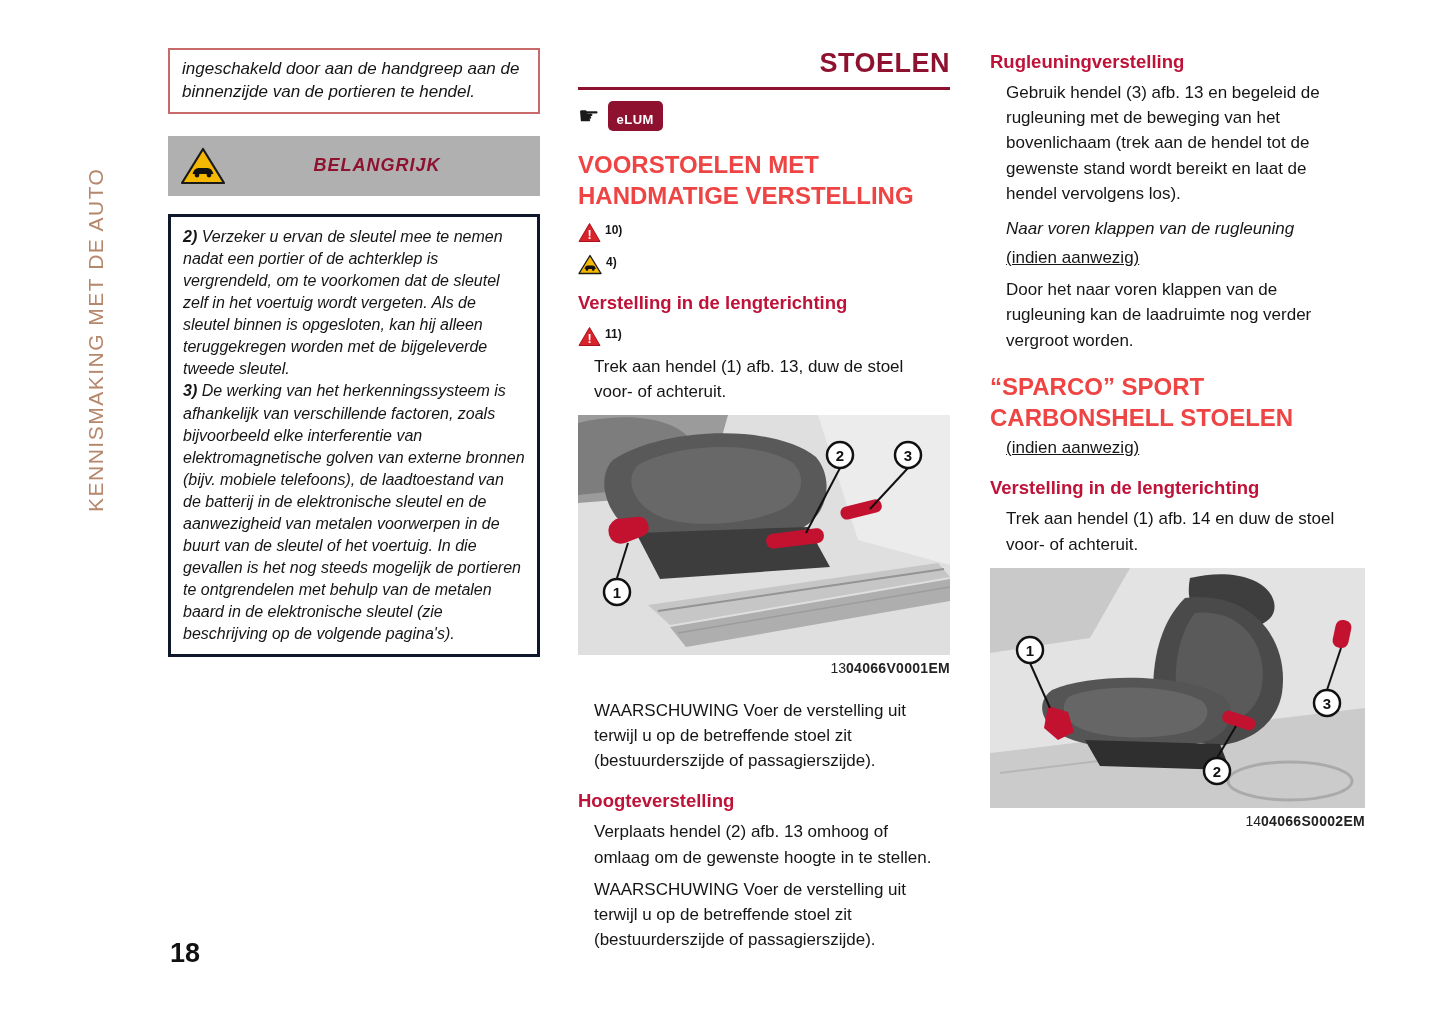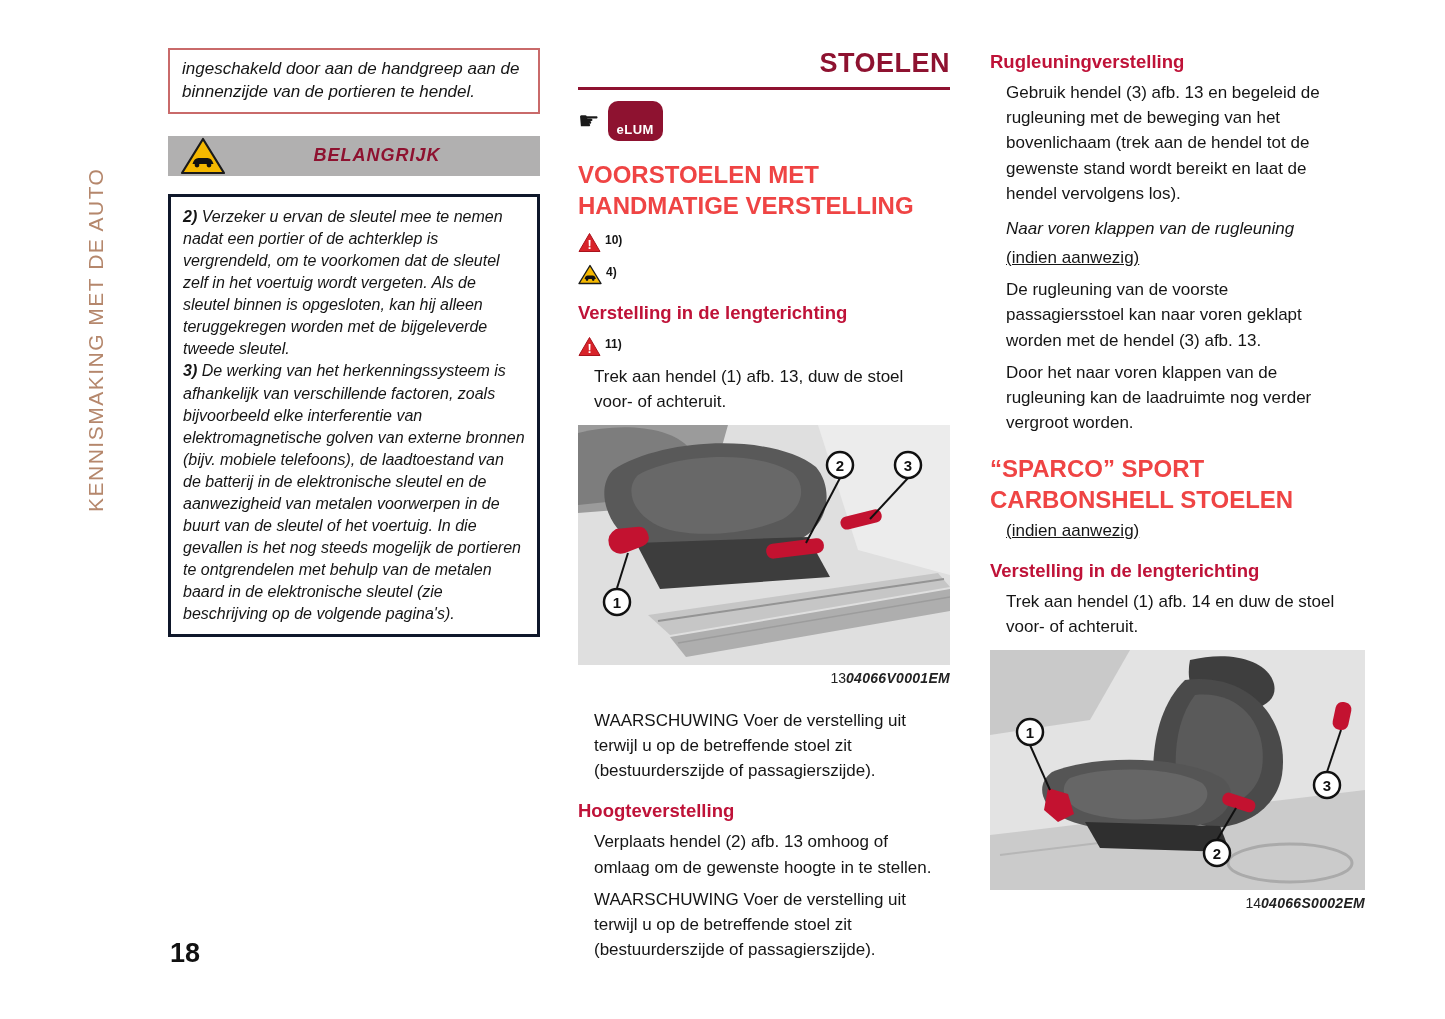--- a/index.html
+++ b/index.html
@@ -25,21 +25,21 @@
   #col-left  { left: 168px; width: 372px; }
   #col-mid   { left: 578px; width: 372px; }
   #col-right { left: 990px; width: 375px; }
 
   
   .box-red {
     border: 2px solid #c96a6a; padding: 8px 12px;
     font-style: italic; font-size: 17px; line-height: 1.35;
   }
   .box-important {
-    margin-top: 22px; background: #b1b0b0; height: 40px;
+    margin-top: 22px; background: #b1b0b0; height: 60px;
     display: flex; align-items: center; padding: 0 12px; box-sizing: border-box;
   }
   .box-important .label {
     flex: 1; text-align: center; color: #8e1230;
     font-weight: bold; font-style: italic; font-size: 18px; letter-spacing: 1px;
   }
   .box-yellow {
     margin-top: 18px; border: 3px solid #0f172a; padding: 9px 12px;
     font-style: italic; font-size: 16px; line-height: 1.38;
   }
@@ -48,33 +48,33 @@
 
   .page-number { position: absolute; left: 170px; top: 938px; font-size: 27px; font-weight: bold; color: #111; }
 
   
   .main-title { margin: 0; color: #8e1230; font-size: 27px; font-weight: bold; letter-spacing: 0.5px; text-align: right; }
   .title-rule { height: 3px; background: #8e1230; margin-top: 8px; }
   .elum-row { display: flex; align-items: center; gap: 8px; margin-top: 11px; }
   .hand-icon { font-size: 24px; line-height: 1; color: #1a1a1a; }
   .elum-badge {
     background: #8e1230; color: #fff; font-weight: bold; font-size: 13px;
-    padding: 21px 9px 4px; border-radius: 10px; letter-spacing: 0.5px;
+    padding: 11px 9px 4px; border-radius: 5px; letter-spacing: 0.5px;
   }
   .section-head { margin: 18px 0 0; color: #ef4444; font-size: 24px; font-weight: bold; line-height: 1.3; }
   .sub-head { margin: 16px 0 0; color: #bf1238; font-size: 18.5px; font-weight: bold; line-height: 1.25; }
   .warn-row { display: flex; align-items: flex-start; gap: 4px; margin-top: 11px; }
   .warn-ref { font-size: 12px; font-weight: bold; padding-top: 1px; }
   .para { margin: 7px 16px 0; font-size: 17px; line-height: 1.48; }
   .para.em { font-style: italic; margin-top: 10px; }
   .para.tight { margin-top: 4px; text-decoration: underline; }
   .figure { margin: 11px 0 0; }
   .figure svg { display: block; }
   .fig-caption { display: flex; justify-content: flex-end; margin-top: 5px; font-size: 14px; color: #222; }
-  .fig-code { font-weight: 600; letter-spacing: 0.3px; font-style: italic; }
+  .fig-code { font-weight: 600; letter-spacing: 0.3px; }
 </style>
 </head>
 <body>
 
 <div class="sidebar-wrap">
   <span>KENNISMAKING MET DE AUTO</span>
 </div>
 
 <div id="col-left" class="col">
   <div class="box-red">
@@ -190,21 +190,20 @@
   <p class="para">Verplaats hendel (2) afb. 13 omhoog of omlaag om de gewenste hoogte in te stellen.</p>
   <p class="para">WAARSCHUWING Voer de verstelling uit terwijl u op de betreffende stoel zit (bestuurderszijde of passagierszijde).</p>
 </div>
 
 <div id="col-right" class="col">
   <h3 class="sub-head" style="margin-top:2px">Rugleuningverstelling</h3>
   <p class="para">Gebruik hendel (3) afb. 13 en begeleid de rugleuning met de beweging van het bovenlichaam (trek aan de hendel tot de gewenste stand wordt bereikt en laat de hendel vervolgens los).</p>
 
   <p class="para em">Naar voren klappen van de rugleuning</p>
   <p class="para tight">(indien aanwezig)</p>
-  <p class="para">De rugleuning van de voorste passagiersstoel kan naar voren geklapt worden met de hendel (3) afb. 13.</p>
   <p class="para">Door het naar voren klappen van de rugleuning kan de laadruimte nog verder vergroot worden.</p>
 
   <h3 class="section-head">“SPARCO” SPORT CARBONSHELL STOELEN</h3>
   <p class="para tight" style="margin-top:2px">(indien aanwezig)</p>
 
   <h3 class="sub-head">Verstelling in de lengterichting</h3>
   <p class="para">Trek aan hendel (1) afb. 14 en duw de stoel voor- of achteruit.</p>
 
   <div class="figure">
     <svg width="375" height="240" viewBox="0 0 375 240">

